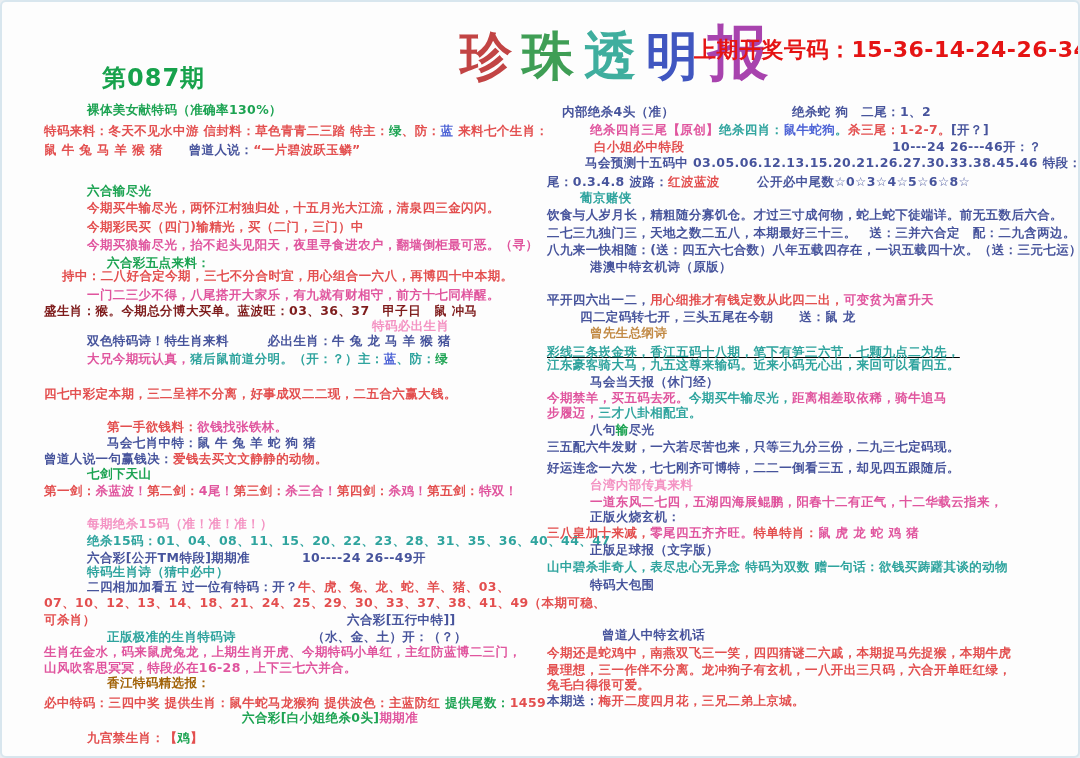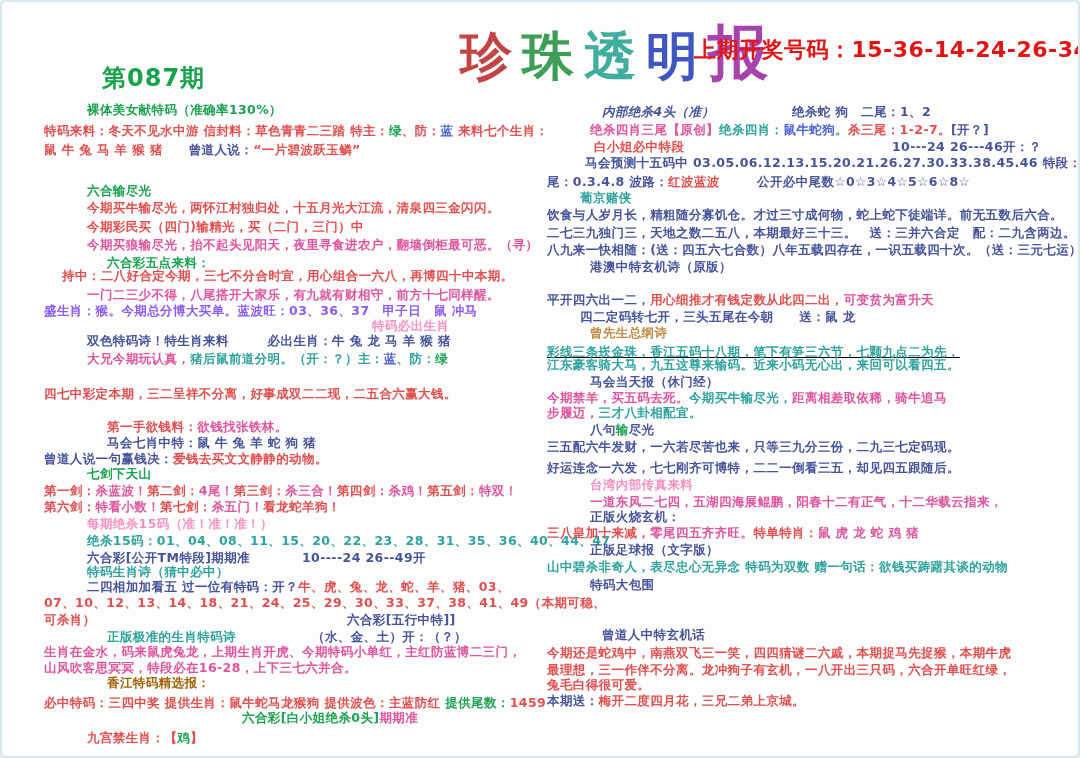--- a/index.html
+++ b/index.html
@@ -37,21 +37,21 @@
     white-space:nowrap;
     font-size:12.5px;
     font-weight:600;
     line-height:16px;
     letter-spacing:0.4px;
   }
   .line.bold{font-weight:800;}
   .c-green {color:#1ca352;}
   .c-dgreen{color:#a16207;}
   .c-red   {color:#e34f4f;}
-  .c-dred  {color:#8b5cf6;margin-top:48px;}
+  .c-dred  {color:#7f1d1d;margin-top:48px;}
   .c-mag   {color:#e0559e;}
   .c-pink  {color:#f493c3;}
   .c-teal  {color:#2fa49e;}
   .c-blue  {color:#4d63d6;}
   .c-navy  {color:#47549c;}
   .c-orange{color:#c28a45;}
 </style>
 </head>
 <body>
 
@@ -79,41 +79,40 @@
       <div class="line" style="left: 42px; top: 301px;"><span class="c-dred">盛生肖：猴。今期总分博大买单。蓝波旺：03、36、37　甲子日　鼠 冲马</span></div>
       <div class="line" style="left: 370px; top: 316px;"><span class="c-pink">特码必出生肖</span></div>
       <div class="line bold" style="left: 85px; top: 331px;"><span class="c-navy">双色特码诗！特生肖来料　　　必出生肖：牛 兔 龙 马 羊 猴 猪</span></div>
       <div class="line" style="left: 85px; top: 349px;"><span class="c-mag">大兄今期玩认真，</span><span class="c-teal">猪后鼠前道分明。（开：？）主：</span><span class="c-blue">蓝</span><span class="c-teal">、防：</span><span class="c-green">绿</span></div>
       <div class="line" style="left: 42px; top: 384px;"><span class="c-red">四七中彩定本期，三二呈祥不分离，好事成双二二现，二五合六赢大钱。</span></div>
       <div class="line" style="left: 105px; top: 417px;"><span class="c-red">第一手欲钱料：</span><span class="c-mag">欲钱找张铁林。</span></div>
       <div class="line bold" style="left: 105px; top: 433px;"><span class="c-navy">马会七肖中特：鼠 牛 兔 羊 蛇 狗 猪</span></div>
       <div class="line" style="left: 42px; top: 449px;"><span class="c-navy">曾道人说一句赢钱决：</span><span class="c-red">爱钱去买文文静静的动物。</span></div>
       <div class="line" style="left: 85px; top: 464px;"><span class="c-green">七剑下天山</span></div>
       <div class="line" style="left: 42px; top: 481px;"><span class="c-red">第一剑：</span><span class="c-mag">杀蓝波！</span><span class="c-red">第二剑：</span><span class="c-mag">4尾！</span><span class="c-red">第三剑：</span><span class="c-mag">杀三合！</span><span class="c-red">第四剑：</span><span class="c-mag">杀鸡！</span><span class="c-red">第五剑：</span><span class="c-mag">特双！</span></div>
-      <div class="line" style="left: 42px; top: 497px;"><span class="c-red">第六剑：</span><span class="c-mag">特看小数！</span><span class="c-red">第七剑：</span><span class="c-mag">杀五门！</span><span class="c-red">看龙蛇羊狗！</span></div>
       <div class="line" style="left: 85px; top: 514px;"><span class="c-pink">每期绝杀15码（准！准！准！）</span></div>
       <div class="line" style="left: 85px; top: 531px;"><span class="c-teal">绝杀15码：01、04、08、11、15、20、22、23、28、31、35、36、40、44、47</span></div>
       <div class="line bold" style="left: 85px; top: 548px;"><span class="c-navy">六合彩[公开TM特段]期期准</span></div>
       <div class="line" style="left: 300px; top: 548px;"><span class="c-navy">10----24 26--49开</span></div>
       <div class="line" style="left: 85px; top: 562px;"><span class="c-teal">特码生肖诗（猜中必中）</span></div>
       <div class="line" style="left: 85px; top: 577px;"><span class="c-navy">二四相加加看五 过一位有特码：开？</span><span class="c-red">牛、虎、兔、龙、蛇、羊、猪、03、</span></div>
       <div class="line" style="left: 42px; top: 593px;"><span class="c-red">07、10、12、13、14、18、21、24、25、29、30、33、37、38、41、49（本期可稳、</span></div>
       <div class="line" style="left: 42px; top: 610px;"><span class="c-red">可杀肖）</span></div>
       <div class="line bold" style="left: 345px; top: 610px;"><span class="c-navy">六合彩[五行中特]]</span></div>
       <div class="line" style="left: 105px; top: 627px;"><span class="c-teal">正版极准的生肖特码诗</span></div>
       <div class="line" style="left: 310px; top: 627px;"><span class="c-navy">（水、金、土）开：（？）</span></div>
       <div class="line" style="left: 42px; top: 642px;"><span class="c-mag">生肖在金水，码来鼠虎兔龙，上期生肖开虎、今期特码小单红，主红防蓝博二三门，</span></div>
       <div class="line" style="left: 42px; top: 658px;"><span class="c-mag">山风吹客思冥冥，特段必在16-28，上下三七六并合。</span></div>
       <div class="line bold" style="left: 105px; top: 673px;"><span class="c-dgreen">香江特码精选报：</span></div>
       <div class="line" style="left: 42px; top: 693px;"><span class="c-red">必中特码：三四中奖 提供生肖：鼠牛蛇马龙猴狗 提供波色：主蓝防红 </span><span class="c-green">提供尾数：</span><span class="c-red">1459</span></div>
       <div class="line" style="left: 85px; top: 728px;"><span class="c-red">九宫禁生肖：【</span><span class="c-green">鸡</span><span class="c-red">】</span></div>
       <div class="line" style="left: 240px; top: 708px;"><span class="c-green">六合彩[白小姐绝杀0头]</span><span class="c-mag">期期准</span></div>
     </div>
   <div class="content">
-      <div class="line" style="left: 600px; top: 102px; font-style: italic;"><span class="c-navy">内部绝杀4头（准）</span></div>
+      <div class="line" style="left: 560px; top: 102px;"><span class="c-navy">内部绝杀4头（准）</span></div>
       <div class="line" style="left: 790px; top: 102px;"><span class="c-navy">绝杀蛇 狗　二尾：1、2</span></div>
       <div class="line" style="left: 588px; top: 120px;"><span class="c-mag">绝杀四肖三尾【原创】</span><span class="c-teal">绝杀四肖：</span><span class="c-blue">鼠牛蛇狗</span><span class="c-teal">。</span><span class="c-red">杀三尾：1-2-7。</span><span class="c-navy">[开？]</span></div>
       <div class="line" style="left: 592px; top: 137px;"><span class="c-red">白小姐必中特段</span></div>
       <div class="line" style="left: 890px; top: 137px;"><span class="c-navy">10---24 26---46开：？</span></div>
       <div class="line" style="left: 583px; top: 153px;"><span class="c-navy">马会预测十五码中 03.05.06.12.13.15.20.21.26.27.30.33.38.45.46 特段：20-32</span></div>
       <div class="line" style="left: 545px; top: 172px;"><span class="c-navy">尾：0.3.4.8 波路：</span><span class="c-red">红波蓝波</span></div>
       <div class="line" style="left: 755px; top: 172px;"><span class="c-navy">公开必中尾数☆0☆3☆4☆5☆6☆8☆</span></div>
       <div class="line" style="left: 578px; top: 188px;"><span class="c-teal">葡京赌侠</span></div>
       <div class="line" style="left: 545px; top: 205px;"><span class="c-navy">饮食与人岁月长，精粗随分寡饥仓。才过三寸成何物，蛇上蛇下徒端详。前无五数后六合。</span></div>
       <div class="line" style="left: 545px; top: 223px;"><span class="c-navy">二七三九独门三，天地之数二五八，本期最好三十三。　送：三并六合定　配：二九含两边。</span></div>

